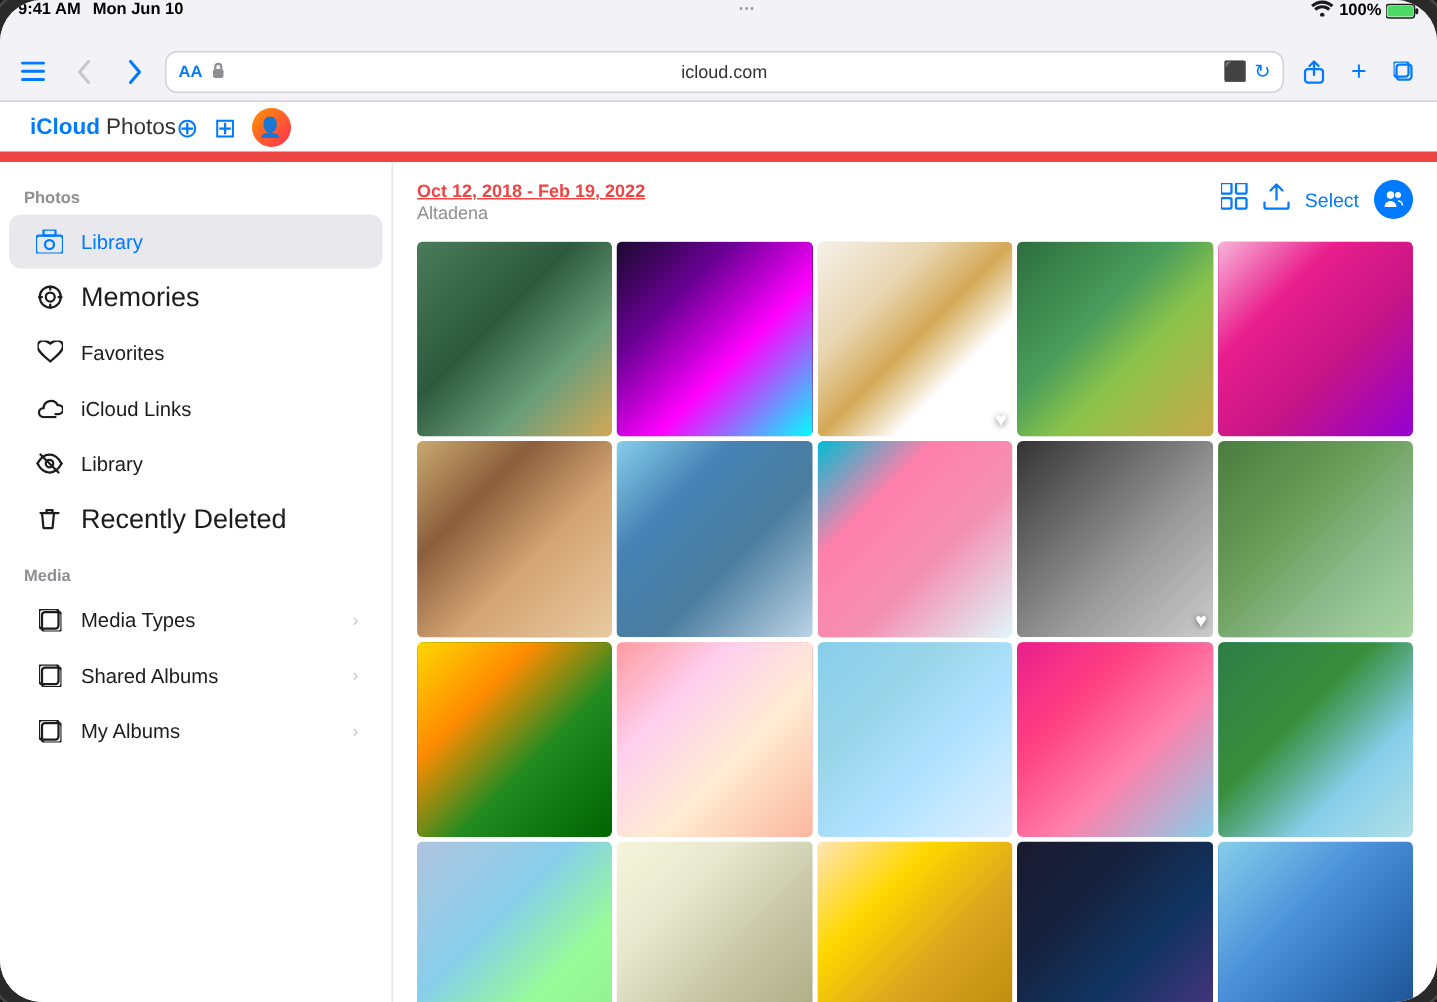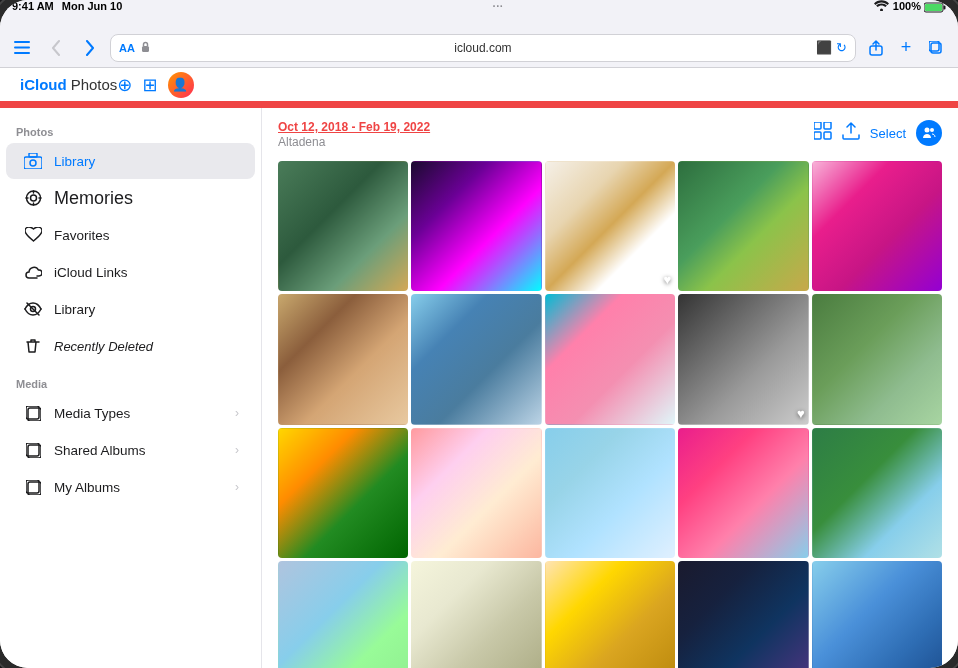--- a/index.html
+++ b/index.html
@@ -361,21 +361,21 @@
         </span>
         <span style="font-size:13.5px;">Library</span>
       </div>
 
       <div class="sidebar-item">
         <span class="item-icon">
           <svg width="14" height="16" viewBox="0 0 14 16">
               <path d="M1 4h12M5 4V2h4v2M2 4l1 10h6l1-10" fill="none" stroke="#1c1c1e" stroke-width="1.5" stroke-linecap="round" stroke-linejoin="round"></path>
             </svg>
         </span>
-        <span style="font-size:13px;font-style:italic;">Recently Deleted</span>
+        <span style="font-size:18px;">Recently Deleted</span>
       </div>
 
       <div class="sidebar-section-label" style="margin-top:8px;">Media</div>
 
       <div class="sidebar-item">
         <span class="item-icon">
           <svg width="15" height="15" viewBox="0 0 15 15">
               <rect x="0" y="0" width="13" height="13" rx="2" fill="none" stroke="#1c1c1e" stroke-width="1.5"></rect>
               <rect x="2" y="2" width="13" height="13" rx="2" fill="none" stroke="#1c1c1e" stroke-width="1.5"></rect>
             </svg>

